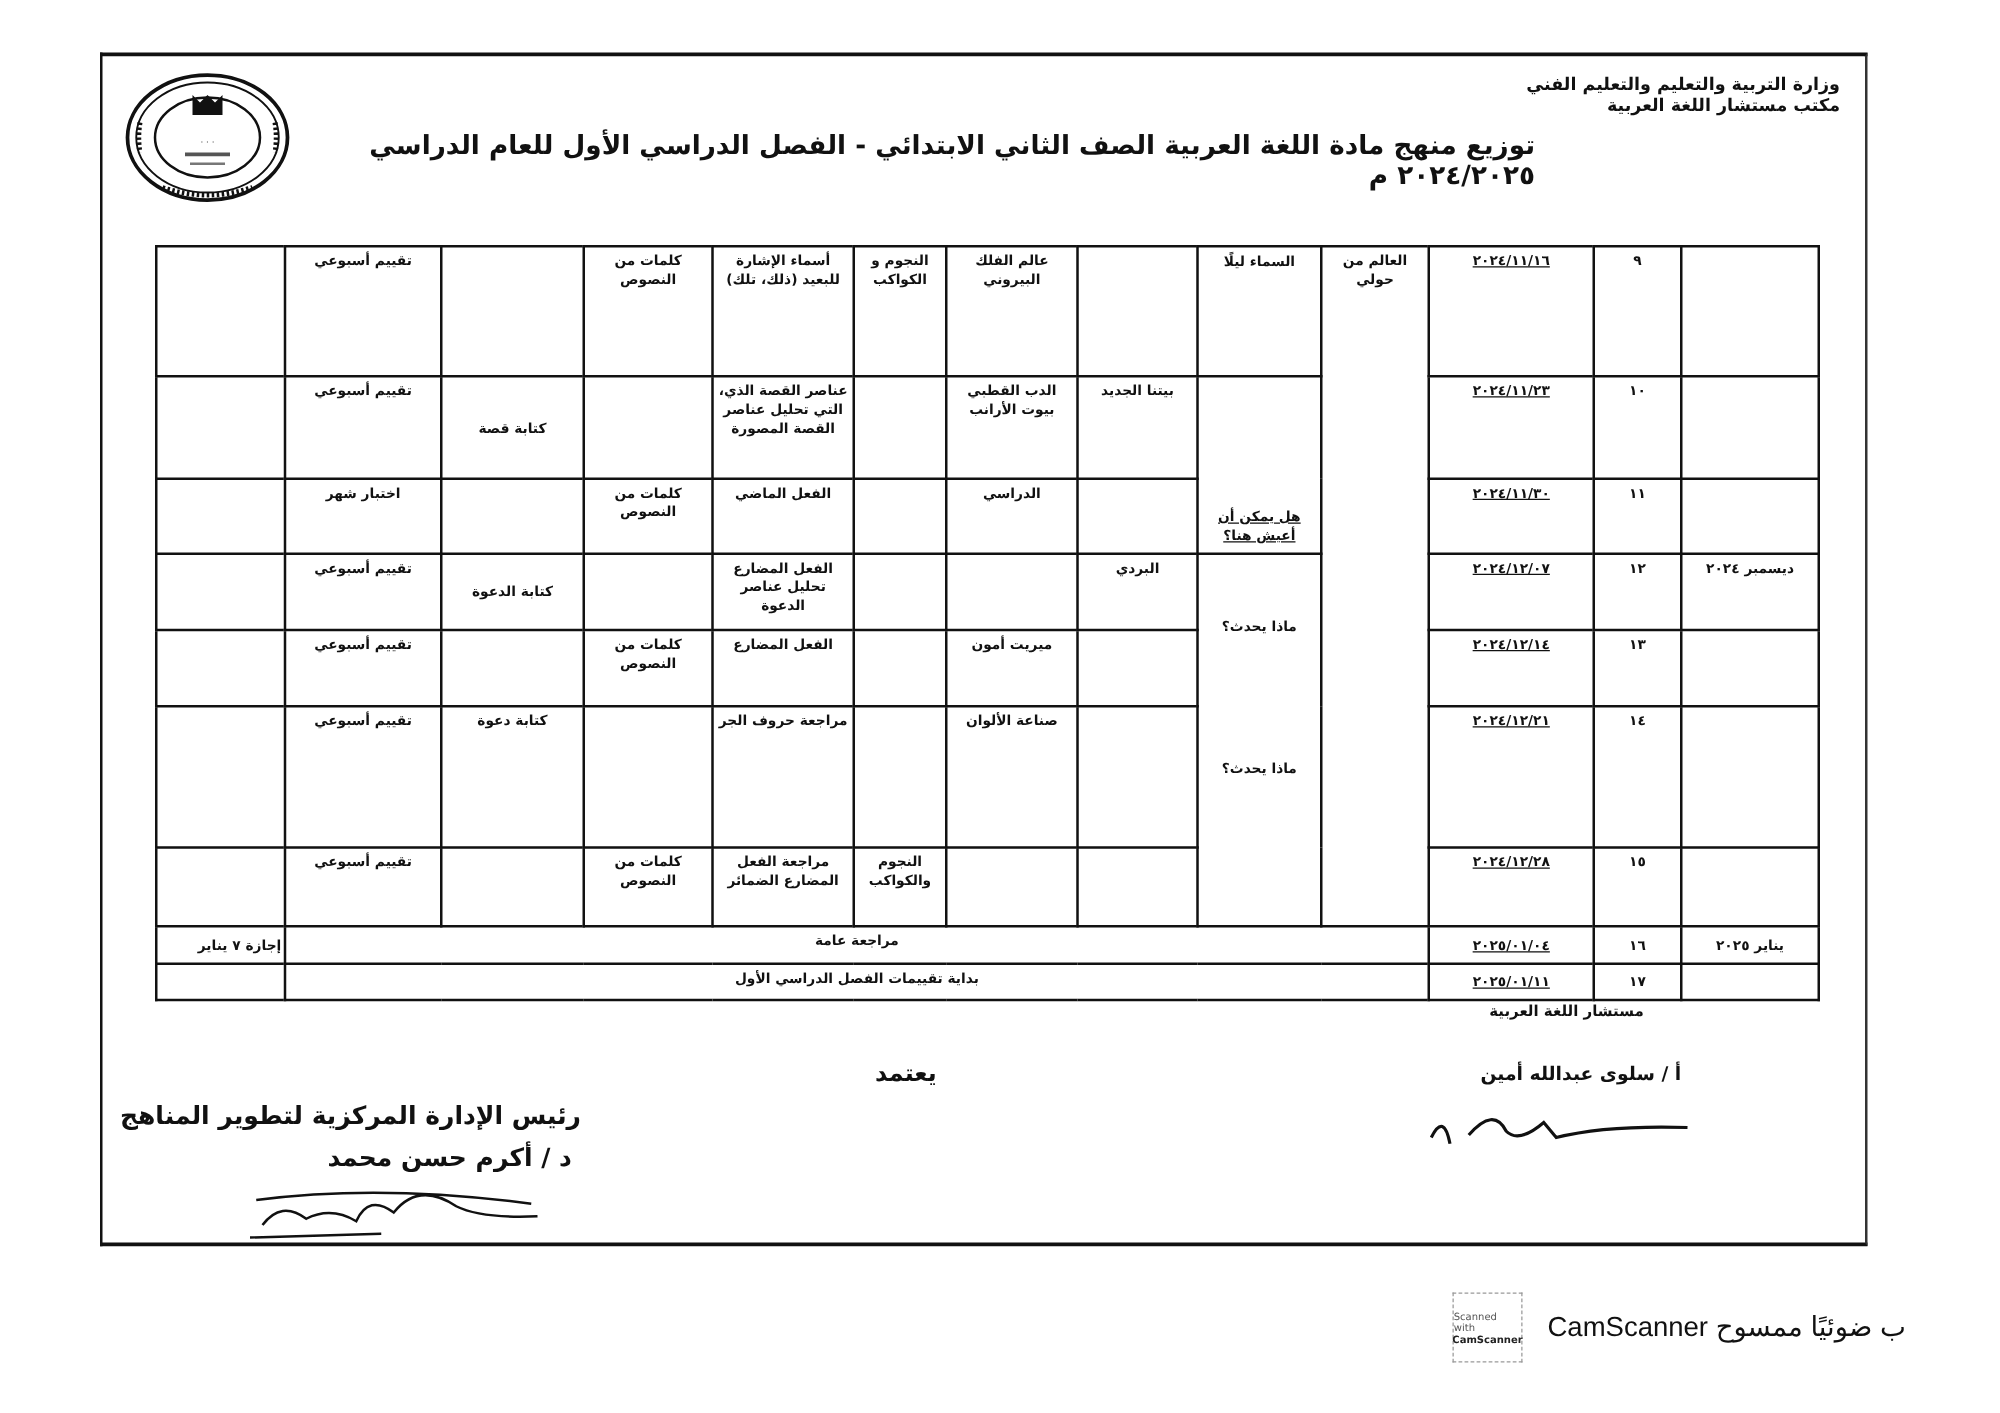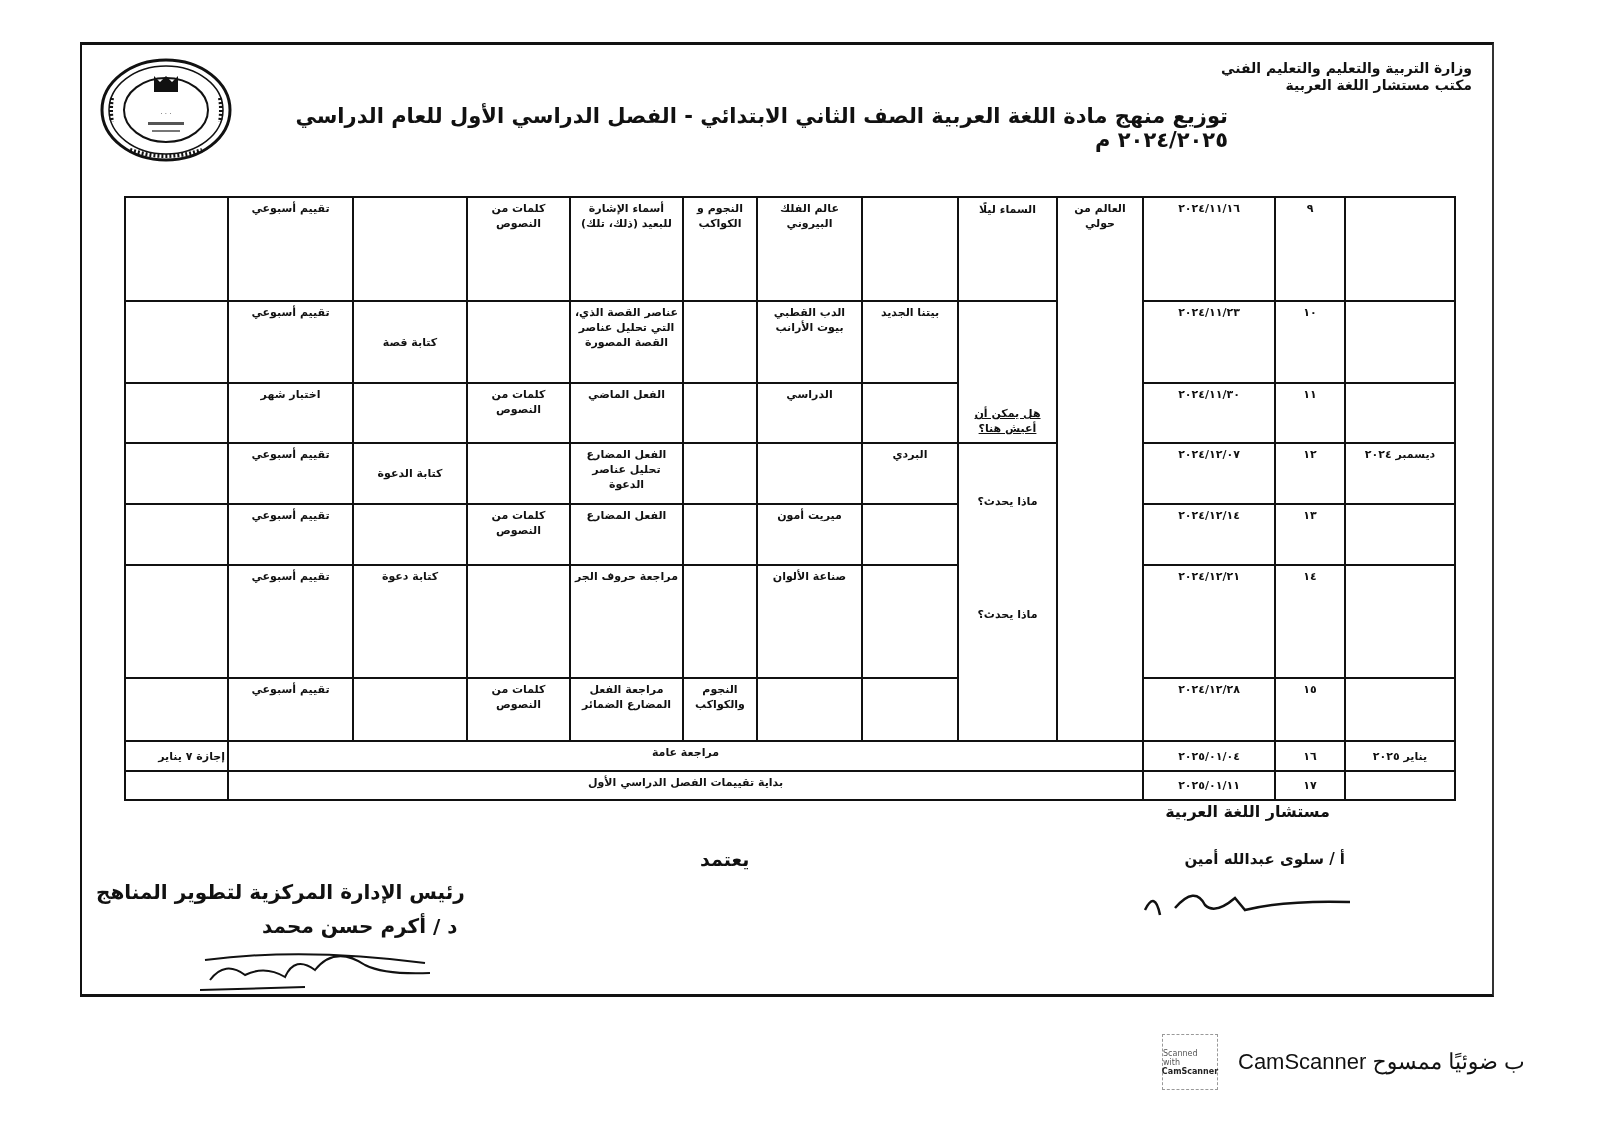--- a/index.html
+++ b/index.html
@@ -5,21 +5,21 @@
   html,body{margin:0;padding:0;background:#ffffff;}
   body{width:1600px;height:1130px;position:relative;overflow:hidden;font-family:"DejaVu Sans",sans-serif;color:#111;}
   .page-frame{position:absolute;left:80px;top:42px;width:1414px;height:955px;border-top:3px solid #111;border-left:2px solid #111;border-bottom:3px solid #111;border-right:2px solid #333;box-sizing:border-box;}
   .ministry{position:absolute;right:128px;top:60px;direction:rtl;text-align:right;font-weight:bold;font-size:14px;line-height:17px;}
   .title{position:absolute;left:238px;top:104px;width:990px;direction:rtl;text-align:right;font-weight:bold;font-size:21px;}
   .logo{position:absolute;left:100px;top:58px;width:132px;height:104px;}
   table.plan{position:absolute;left:124px;top:196px;border-collapse:collapse;direction:rtl;table-layout:fixed;}
   table.plan td{border:2px solid #111;vertical-align:top;text-align:center;font-weight:bold;font-size:11px;line-height:15px;padding:3px 2px;box-sizing:border-box;}
   td.big{font-size:17px;line-height:24px;vertical-align:middle;}
   td.mid{font-size:13px;line-height:18px;}
-  td.date{font-size:14px;letter-spacing:1px;text-align:right;padding-right:8px;}
+  td.date{font-size:14px;letter-spacing:1px;text-align:right;padding-right:8px;text-decoration:underline;}
   td.week{font-size:15px;}
   td.month{font-size:13px;text-align:right;padding-right:4px;}
   td.wide{font-size:15px;vertical-align:middle;padding:0;}
   .sig-block{position:absolute;direction:rtl;text-align:right;font-weight:bold;}
   .footer-cs{position:absolute;left:1162px;top:1034px;display:flex;align-items:center;gap:20px;}
   .cs-badge{width:56px;height:56px;border:1px dashed #999;font-size:8px;color:#555;display:flex;flex-direction:column;align-items:center;justify-content:center;box-sizing:border-box;}
   .cs-text{font-family:"Liberation Sans",sans-serif;font-size:22px;color:#111;direction:ltr;}
 </style>
 </head>
 <body>
@@ -183,21 +183,21 @@
   <tr style="height:29px">
     <td class="month"></td>
     <td class="week" style="vertical-align:middle;">١٧</td>
     <td class="date" style="vertical-align:middle;">٢٠٢٥/٠١/١١</td>
     <td class="wide" colspan="9">بداية تقييمات الفصل الدراسي الأول</td>
     <td></td>
   </tr>
 </tbody>
   </table>
 
-<div class="sig-block" style="right:270px;top:802px;font-size:16px;">مستشار اللغة العربية</div>
+<div class="sig-block" style="right:285px;top:802px;font-size:12px;">مستشار اللغة العربية</div>
 <div class="sig-block" style="right:255px;top:850px;font-size:15px;">أ / سلوى عبدالله أمين</div>
 <div style="position:absolute;left:1135px;top:880px;">
   <svg width="220" height="45" viewBox="0 0 220 45">
       <path d="M10 30 Q20 10 25 35 M40 28 Q60 5 70 25 Q80 35 100 18 L110 30 Q150 20 215 22" stroke="#111" stroke-width="2.5" fill="none"></path>
     </svg>
 </div>
 
 <div class="sig-block" style="left:700px;top:848px;font-size:19px;">يعتمد</div>
 
 <div class="sig-block" style="left:96px;top:880px;font-size:20px;">رئيس الإدارة المركزية لتطوير المناهج</div>

